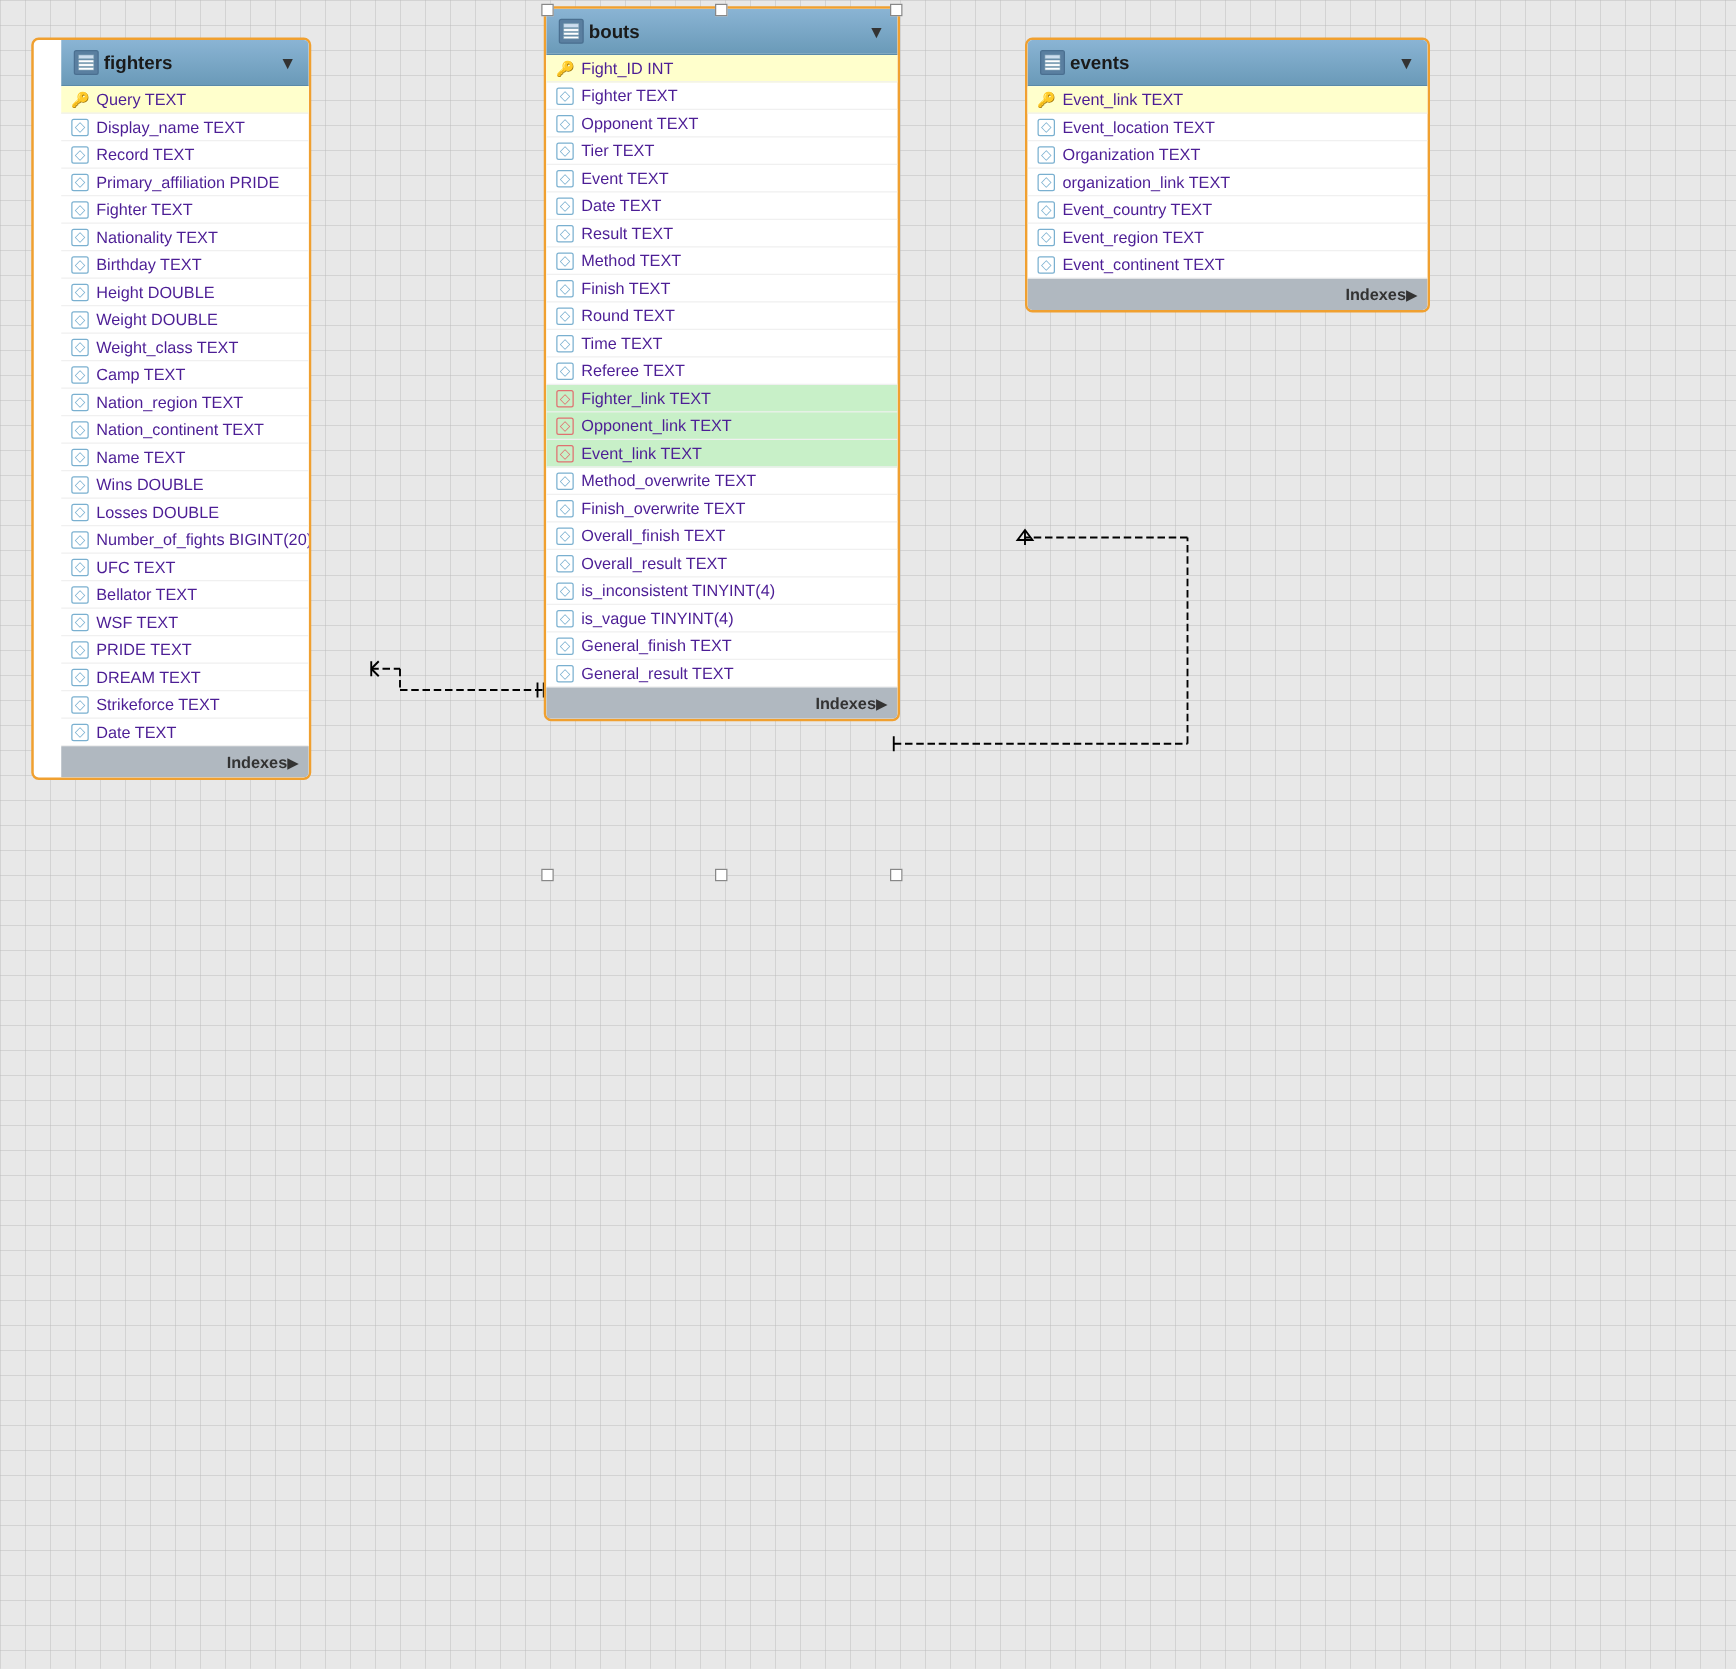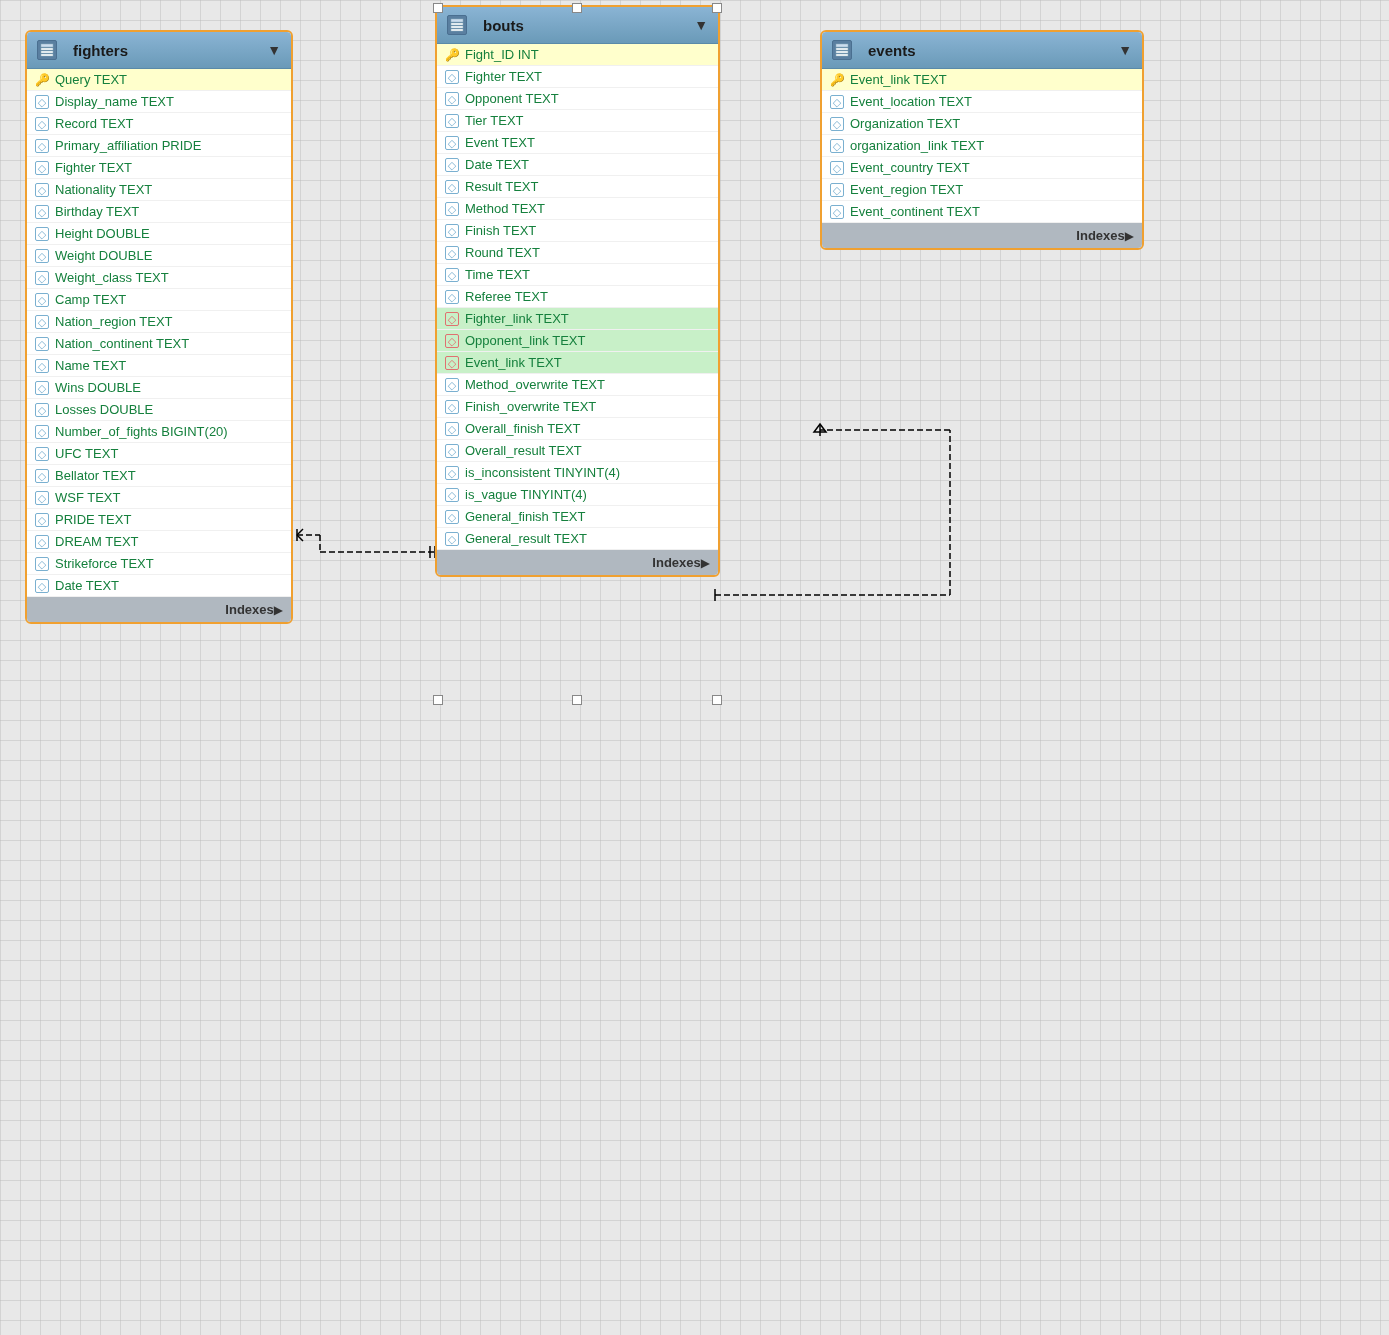--- a/index.html
+++ b/index.html
@@ -31,21 +31,21 @@
       padding: 8px 10px;
       display: flex;
       align-items: center;
       justify-content: space-between;
       border-bottom: 1px solid #5a8aa8;
     }
 
     .table-header-left {
       display: flex;
       align-items: center;
-      gap: 16px;
+      gap: 4px;
     }
 
     .table-icon {
       width: 20px;
       height: 20px;
       background: #5a7fa0;
       border: 1px solid #4a6f90;
       display: flex;
       align-items: center;
       justify-content: center;
@@ -105,21 +105,21 @@
       text-align: center;
       line-height: 12px;
     }
 
     .field-icon.highlight {
       color: #e07070;
       border-color: #e07070;
     }
 
     .field-name {
-      color: #15803d;
+      color: #4c1d95;
       font-size: 13px;
     }
 
     .indexes-row {
       background: #b0b8c0;
       padding: 5px 8px;
       display: flex;
       align-items: center;
       justify-content: flex-end;
       cursor: pointer;
@@ -165,21 +165,21 @@
   <line x1="715" y1="595" x2="950" y2="595" stroke="black" stroke-width="1.5" stroke-dasharray="6,3"></line>
   <line x1="950" y1="595" x2="950" y2="430" stroke="black" stroke-width="1.5" stroke-dasharray="6,3"></line>
   <line x1="950" y1="430" x2="820" y2="430" stroke="black" stroke-width="1.5" stroke-dasharray="6,3"></line>
 
   <line x1="820" y1="424" x2="820" y2="436" stroke="black" stroke-width="1.5"></line>
   <polygon points="820,424 826,432 814,432" fill="none" stroke="black" stroke-width="1.5"></polygon>
 
   <line x1="715" y1="589" x2="715" y2="601" stroke="black" stroke-width="1.5"></line>
 </svg>
 
-<div class="table-container" id="fighters-table" style="left: 25px; top: 30px; width: 268px;">
+<div class="table-container" id="fighters-table" style="left: 25px; top: 30px; width: 224px; padding-left: 22px;">
   <div class="table-header">
     <div class="table-header-left">
       <div class="table-icon">
         <svg width="14" height="14" viewBox="0 0 14 14">
           <rect x="1" y="1" width="12" height="3" fill="#cde" stroke="#8ab" stroke-width="0.5"></rect>
           <rect x="1" y="5" width="12" height="2" fill="white" stroke="#8ab" stroke-width="0.5"></rect>
           <rect x="1" y="8" width="12" height="2" fill="white" stroke="#8ab" stroke-width="0.5"></rect>
           <rect x="1" y="11" width="12" height="2" fill="white" stroke="#8ab" stroke-width="0.5"></rect>
         </svg>
       </div>

